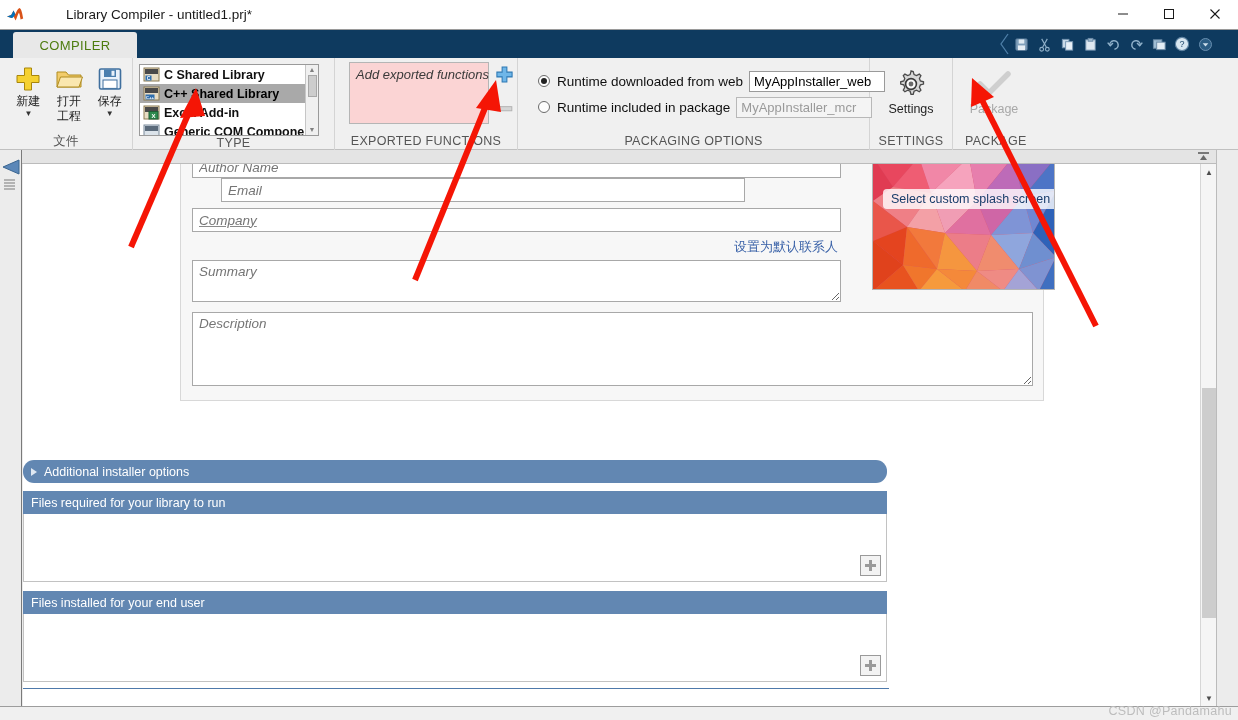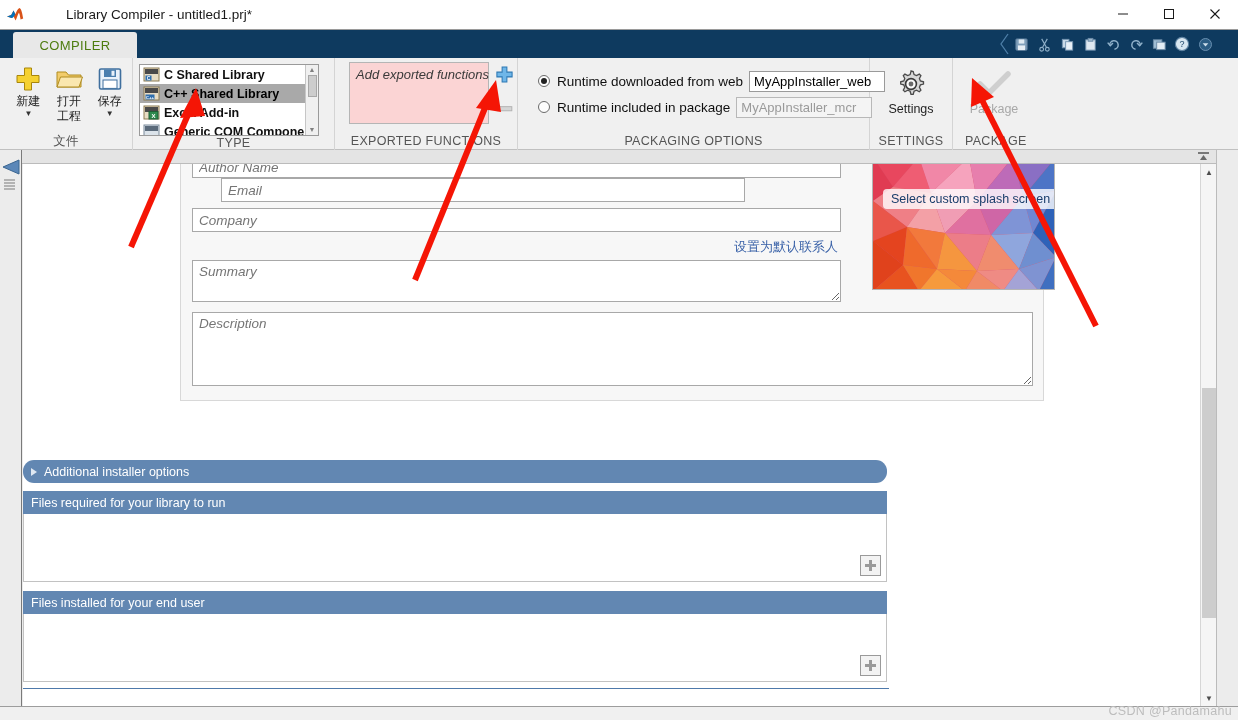--- a/index.html
+++ b/index.html
@@ -269,21 +269,21 @@
   .fld {
     position: absolute;
     background: #ffffff;
     border: 1px solid #a8a8a8;
     font-size: 13.5px; font-style: italic; color: #8a8a8a;
     padding: 3px 6px;
     font-family: "Liberation Sans", sans-serif;
   }
   .fld-author { left: 11px; top: 0px;  width: 649px; height: 22px; overflow:hidden;}
   .fld-email  { left: 11px; top: 22px; width: 524px; height: 24px; margin-left: 29px; }
-  .fld-comp   { left: 11px; top: 52px; width: 649px; height: 24px; }
+  .fld-comp   { left: 11px; top: 52px; width: 649px; height: 24px; text-decoration: underline; }
   .fld-sum    { left: 11px; top: 104px; width: 649px; height: 42px; }
   .fld-desc   { left: 11px; top: 156px; width: 841px; height: 74px; }
 
   .default-contact {
     position: absolute; right: 205px; top: 82px;
     font-size: 13px; color: #3a62a8;
     cursor: default;
   }
 
   .splash {

